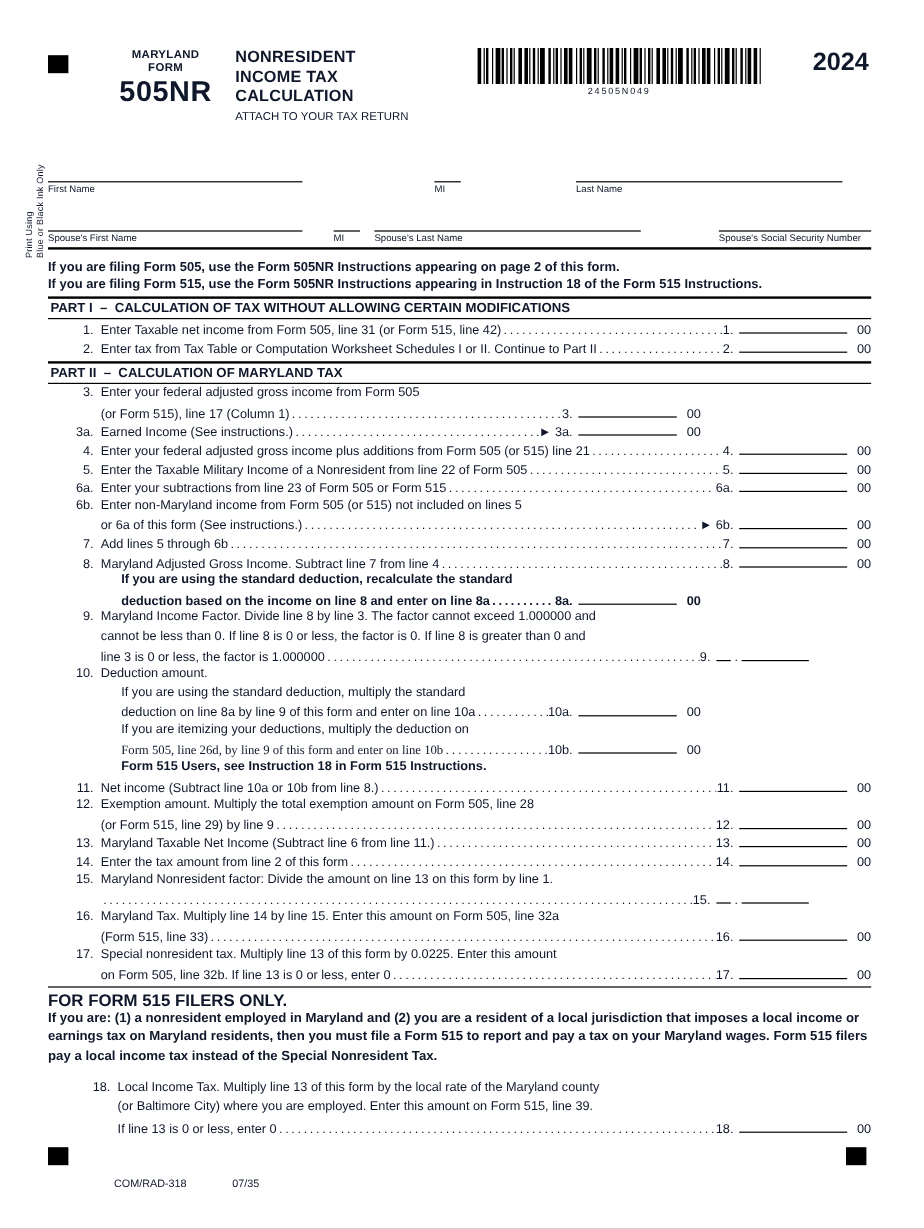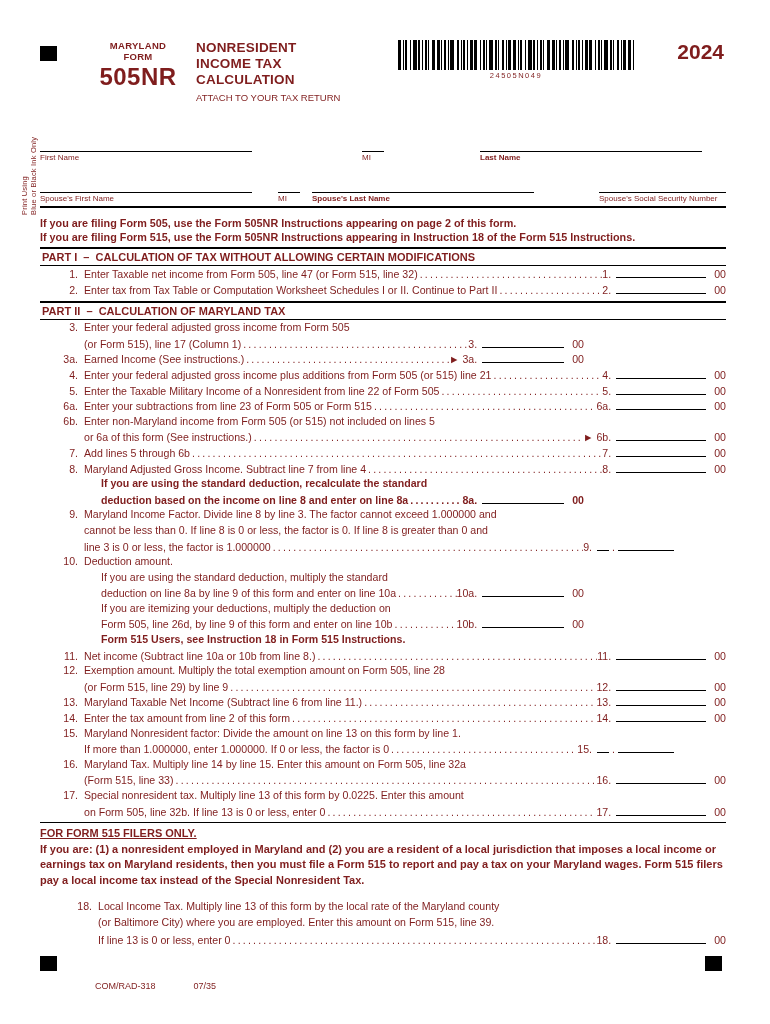--- a/index.html
+++ b/index.html
@@ -1,18 +1,18 @@
 <!DOCTYPE html>
 <html><head>
 <meta charset="utf-8">
 <style>
   html,body { margin:0; padding:0; background:#888; }
   .page {
     position:relative; width:770px; height:1024px; margin:0 auto;
-    background:#fff; color:#7f1d1d;
+    background:#fff; color:#0f172a;
     font-family:"Liberation Sans", sans-serif;
     overflow:hidden;
   }
   .sq { position:absolute; background:#000; width:17px; height:15px; }
   .sq-tl { left:40px; top:46px; }
   .sq-bl { left:40px; top:956px; }
   .sq-br { left:705px; top:956px; }
 
   .vertical-note {
     position:absolute; left:20px; top:215px; width:100px;
@@ -38,21 +38,21 @@
   .main { position:absolute; left:40px; top:151px; width:686px; }
 
   .name-row { display:flex; }
   .name-row.r1 { height:41px;gap:42px; }
   .name-row.r2 { height:14px; }
   .nf { border-top:1px solid #000; flex:none; }
   .nf .lbl { font-size:8px; padding-top:1px; white-space:nowrap; }
   .nspace { flex:none; }
   .w-first { width:212px; } .g1 { width:26px; }
   .w-mi { width:22px; } .g2 { width:12px; }
-  .w-last { width:222px;font-weight:bold; } .g3 { width:65px; }
+  .w-last { width:222px; } .g3 { width:65px; }
   .w-ssn { width:127px; }
 
   .thick-sep { border-top:2px solid #000; height:0; }
 
   .instructions { margin-top:8px; font-size:10.8px; font-weight:bold; line-height:14px; }
 
   .part-header {
     margin-top:3px; border-top:2px solid #000; border-bottom:1.5px solid #000;
     font-size:11px; font-weight:bold; padding:2px 0 2px 2px; white-space:pre;
   }
@@ -65,21 +65,21 @@
   .fdots { flex:1 1 0; min-width:0; overflow:hidden; white-space:nowrap; letter-spacing:2.2px; padding:0 2px; }
   .fref { flex:none; padding-right:5px; white-space:pre; }
   .fline { flex:none; display:inline-block; border-bottom:1px solid #000; height:10px; }
   .w-std { width:90px; } .w-in { width:82px; }
   .w-f1 { width:12px; } .w-f2 { width:56px; }
   .fsuf { flex:none; padding-left:8px; }
   .fdot { flex:none; padding:0 3px; }
   .ftail { flex:none; }
 
   .filers { border-top:1.5px solid #000; margin-top:2px; padding-top:3px; }
-  .filers-title { font-size:11px; font-weight:bold; line-height:15px;text-decoration:underline; }
+  .filers-title { font-size:14px; font-weight:bold; line-height:15px; }
   .filers-body { font-size:11px; font-weight:bold; line-height:15.2px; margin-top:1px; }
 
   .rows-wide { margin-top:12px; }
   .rows-wide .frow { height:16.5px; }
 
   .footer-text { position:absolute; left:95px; top:981px; font-size:9px; display:flex; gap:38px; }
 </style>
 </head>
 <body>
 
@@ -220,21 +220,21 @@
     <div class="instructions">
       <div>If you are filing Form 505, use the Form 505NR Instructions appearing on page 2 of this form.</div>
       <div>If you are filing Form 515, use the Form 505NR Instructions appearing in Instruction 18 of the Form 515 Instructions.</div>
     </div>
 
     <div id="form-lines">
         <div class="part-header">PART I  –  CALCULATION OF TAX WITHOUT ALLOWING CERTAIN MODIFICATIONS</div>
         <div class="rows">
           <div class="frow">
             <span class="fnum">1.</span>
-            <span class="ftxt">Enter Taxable net income from Form 505, line 47 (or Form 515, line 32)</span>
+            <span class="ftxt">Enter Taxable net income from Form 505, line 31 (or Form 515, line 42)</span>
             <span class="fdots">........................................................................................................................................................................................................</span>
             <span class="fref">1.</span>
             <span class="fline w-std"></span>
             <span class="fsuf">00</span>
           </div>
           <div class="frow">
             <span class="fnum">2.</span>
             <span class="ftxt">Enter tax from Tax Table or Computation Worksheet Schedules I or II. Continue to Part II</span>
             <span class="fdots">........................................................................................................................................................................................................</span>
             <span class="fref">2.</span>
@@ -373,21 +373,21 @@
             <span class="fsuf">00</span>
             <span class="ftail" style="width: 142px;"></span>
           </div>
           <div class="frow">
             <span class="fnum"></span>
             <span class="ftxt" style="padding-left: 17px; text-align: right;">If you are itemizing your deductions, multiply the deduction on</span>
             <span class="fdots"></span>
           </div>
           <div class="frow">
             <span class="fnum"></span>
-            <span class="ftxt" style="padding-left: 17px;">Form 505, line 26d, by line 9 of this form and enter on line 10b</span>
+            <span class="ftxt" style="padding-left: 17px; font-family: Liberation Serif, serif;">Form 505, line 26d, by line 9 of this form and enter on line 10b</span>
             <span class="fdots">........................................................................................................................................................................................................</span>
             <span class="fref">10b.</span>
             <span class="fline w-in"></span>
             <span class="fsuf">00</span>
             <span class="ftail" style="width: 142px;"></span>
           </div>
           <div class="frow bold">
             <span class="fnum"></span>
             <span class="ftxt" style="padding-left: 17px;">Form 515 Users, see Instruction 18 in Form 515 Instructions.</span>
             <span class="fdots"></span>
@@ -429,21 +429,20 @@
             <span class="fline w-std"></span>
             <span class="fsuf">00</span>
           </div>
           <div class="frow">
             <span class="fnum">15.</span>
             <span class="ftxt">Maryland Nonresident factor: Divide the amount on line 13 on this form by line 1.</span>
             <span class="fdots"></span>
           </div>
           <div class="frow">
             <span class="fnum"></span>
-            <span class="ftxt">If more than 1.000000, enter 1.000000. If 0 or less, the factor is 0</span>
             <span class="fdots">........................................................................................................................................................................................................</span>
             <span class="fref">15.</span>
             <span class="fline w-f1"></span>
             <span class="fdot">.</span>
             <span class="fline w-f2"></span>
             <span class="ftail" style="width: 52px;"></span>
           </div>
           <div class="frow">
             <span class="fnum">16.</span>
             <span class="ftxt">Maryland Tax. Multiply line 14 by line 15. Enter this amount on Form 505, line 32a</span>

